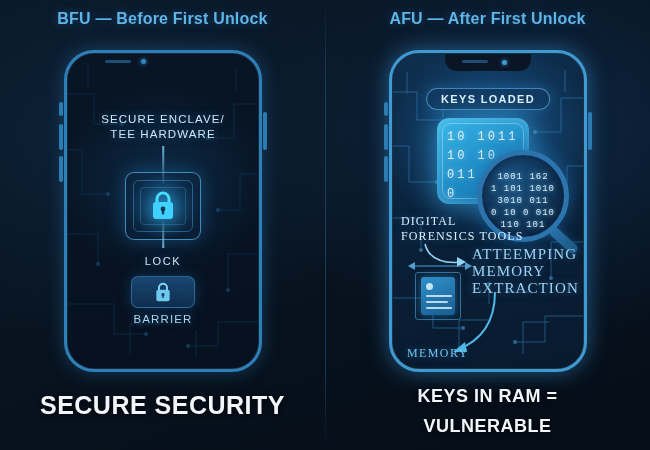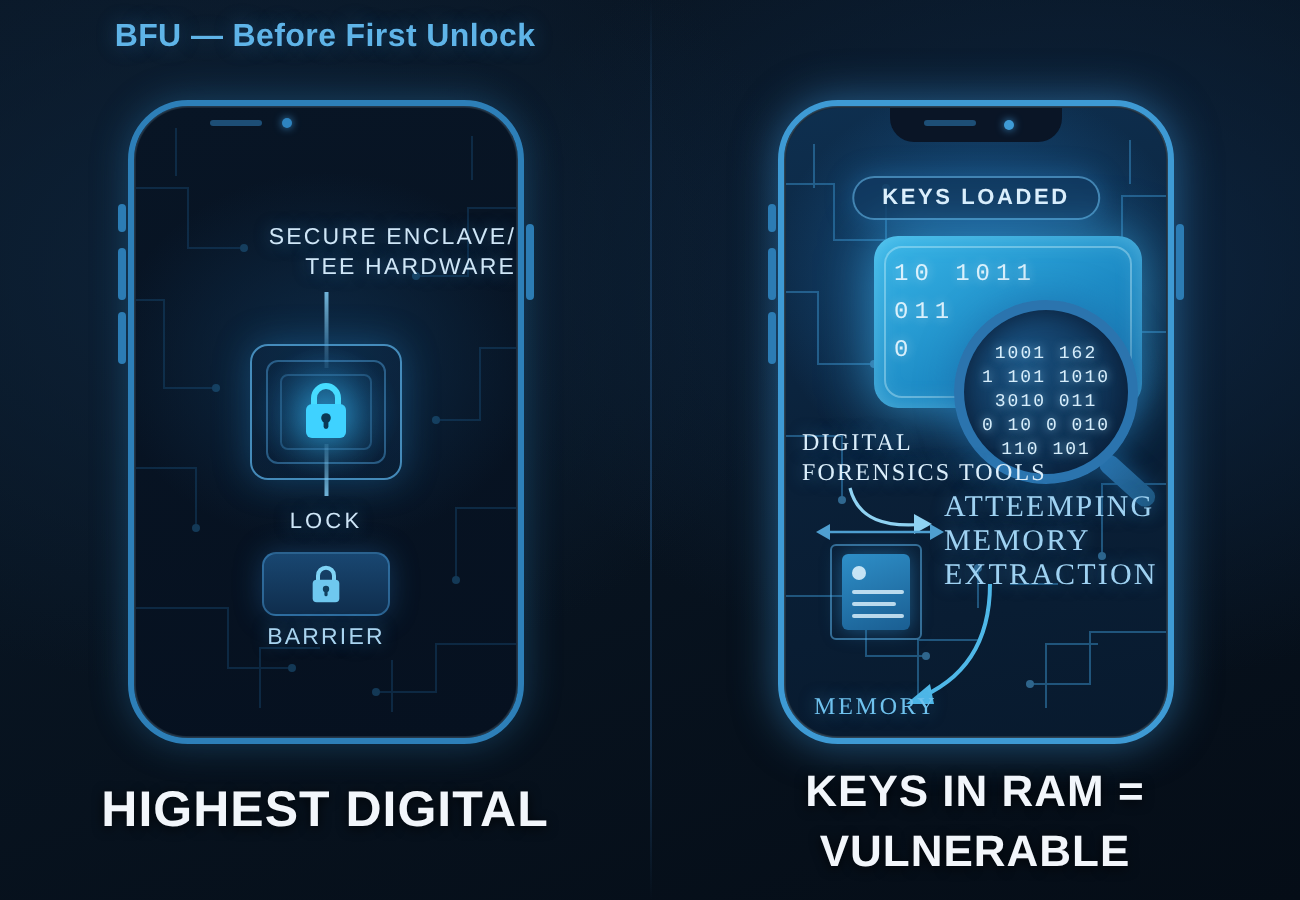--- a/index.html
+++ b/index.html
@@ -27,21 +27,21 @@
     position:absolute;top:10px;left:0;width:100%;text-align:center;
     font-size:16px;font-weight:bold;color:#5fb4e8;letter-spacing:.2px;
     text-shadow:0 0 10px rgba(60,150,220,.35);
   }
   .caption{
     position:absolute;left:0;width:100%;text-align:center;
     color:#f2f6fb;font-weight:bold;letter-spacing:.5px;
     text-shadow:0 1px 6px rgba(0,0,0,.8);
   }
   .caption.one{top:391px;font-size:25px;}
-  .caption.two{top:381px;font-size:22px;line-height:30px;}
+  .caption.two{top:381px;font-size:18px;line-height:30px;}
 
   
   .phone{
     position:absolute;top:50px;width:198px;height:322px;
     border-radius:30px;
   }
   .phone.left{left:64px;}
   .phone.right{left:64px;}
   .frame{
     position:absolute;inset:0;border-radius:30px;
@@ -82,21 +82,21 @@
   
   .circuit{position:absolute;inset:0;opacity:.55;}
   .circuit.dim{opacity:.38;}
 
   
   .lbl{
     position:absolute;left:0;width:100%;text-align:center;
     color:#cfe6f7;font-size:11.5px;letter-spacing:1.1px;line-height:15px;
     text-shadow:0 0 8px rgba(70,160,230,.5);
   }
-  .lbl.enclave{top:58px;text-align:right;}
+  .lbl.enclave{top:58px;}
   .lbl.lock{top:200px;font-size:11px;letter-spacing:1.6px;}
   .lbl.barrier{top:258px;color:#a9d4ef;}
 
   .connector{position:absolute;background:linear-gradient(to bottom, rgba(130,205,245,.85), rgba(130,205,245,.15));width:1.5px;}
   .connector.c1{left:50%;top:92px;height:38px;transform:translateX(-.75px);}
   .connector.c2{left:50%;top:168px;height:26px;transform:translateX(-.75px);background:linear-gradient(to bottom, rgba(130,205,245,.15), rgba(130,205,245,.85));}
 
   .chip{
     position:absolute;left:50%;top:118px;transform:translateX(-50%);
     width:74px;height:66px;border-radius:9px;
@@ -133,21 +133,20 @@
     border:1px solid rgba(110,195,245,.55);
     color:#dff0fc;font-size:11px;font-weight:bold;letter-spacing:1.3px;
     white-space:nowrap;
     box-shadow:0 0 14px rgba(50,150,220,.35);
   }
   .bchip{
     position:absolute;left:44px;top:64px;width:92px;height:86px;border-radius:12px;
     background:linear-gradient(150deg,#37b6e8 0%,#1e8cc6 55%,#1673ac 100%);
     box-shadow:0 0 26px rgba(70,195,255,.55), inset 0 0 12px rgba(180,240,255,.35);
     overflow:hidden;
-    padding-left:42px;
   }
   .bchip .bits{
     position:absolute;inset:0;color:#eaf8ff;font-family:"Liberation Mono", monospace;
     font-size:12px;line-height:19px;padding:10px 8px 0 10px;letter-spacing:3px;
     text-shadow:0 0 6px rgba(255,255,255,.5);opacity:.92;
   }
   .bchip .brow{white-space:nowrap;}
   .bchip:after{
     content:"";position:absolute;inset:5px;border-radius:9px;border:1px solid rgba(220,248,255,.35);
   }
@@ -271,25 +270,26 @@
           </svg>
         </div>
 
         <div class="lbl barrier">
           <div>BARRIER</div>
         </div>
 
       </div>
     </div>
 
-    <div class="caption one">HIGHEST DIGITAL</div>
+    <div class="caption one">SECURE SECURITY</div>
   </div>
 
   <div class="panel right">
 
+    <div class="ptitle">AFU — After First Unlock</div>
 
     <div class="phone right">
       <div class="frame bright"></div>
       <div class="btn-side b1"></div>
       <div class="btn-side b2"></div>
       <div class="btn-side b3"></div>
       <div class="btn-side r1"></div>
 
       <div class="screen lit">
 
@@ -325,20 +325,21 @@
 
         <div class="notch"></div>
         <div class="speaker n"></div>
         <div class="cam n"></div>
 
         <div class="pill">KEYS LOADED</div>
 
         <div class="bchip">
           <div class="bits">
             <div class="brow">10   1011</div>
+            <div class="brow">10   10</div>
             <div class="brow">011</div>
             <div class="brow">0</div>
           </div>
         </div>
 
         <div class="mag">
           <div class="maghandle"></div>
           <div class="maglens">
             <div class="mbits">
               <div>1001 162</div>

